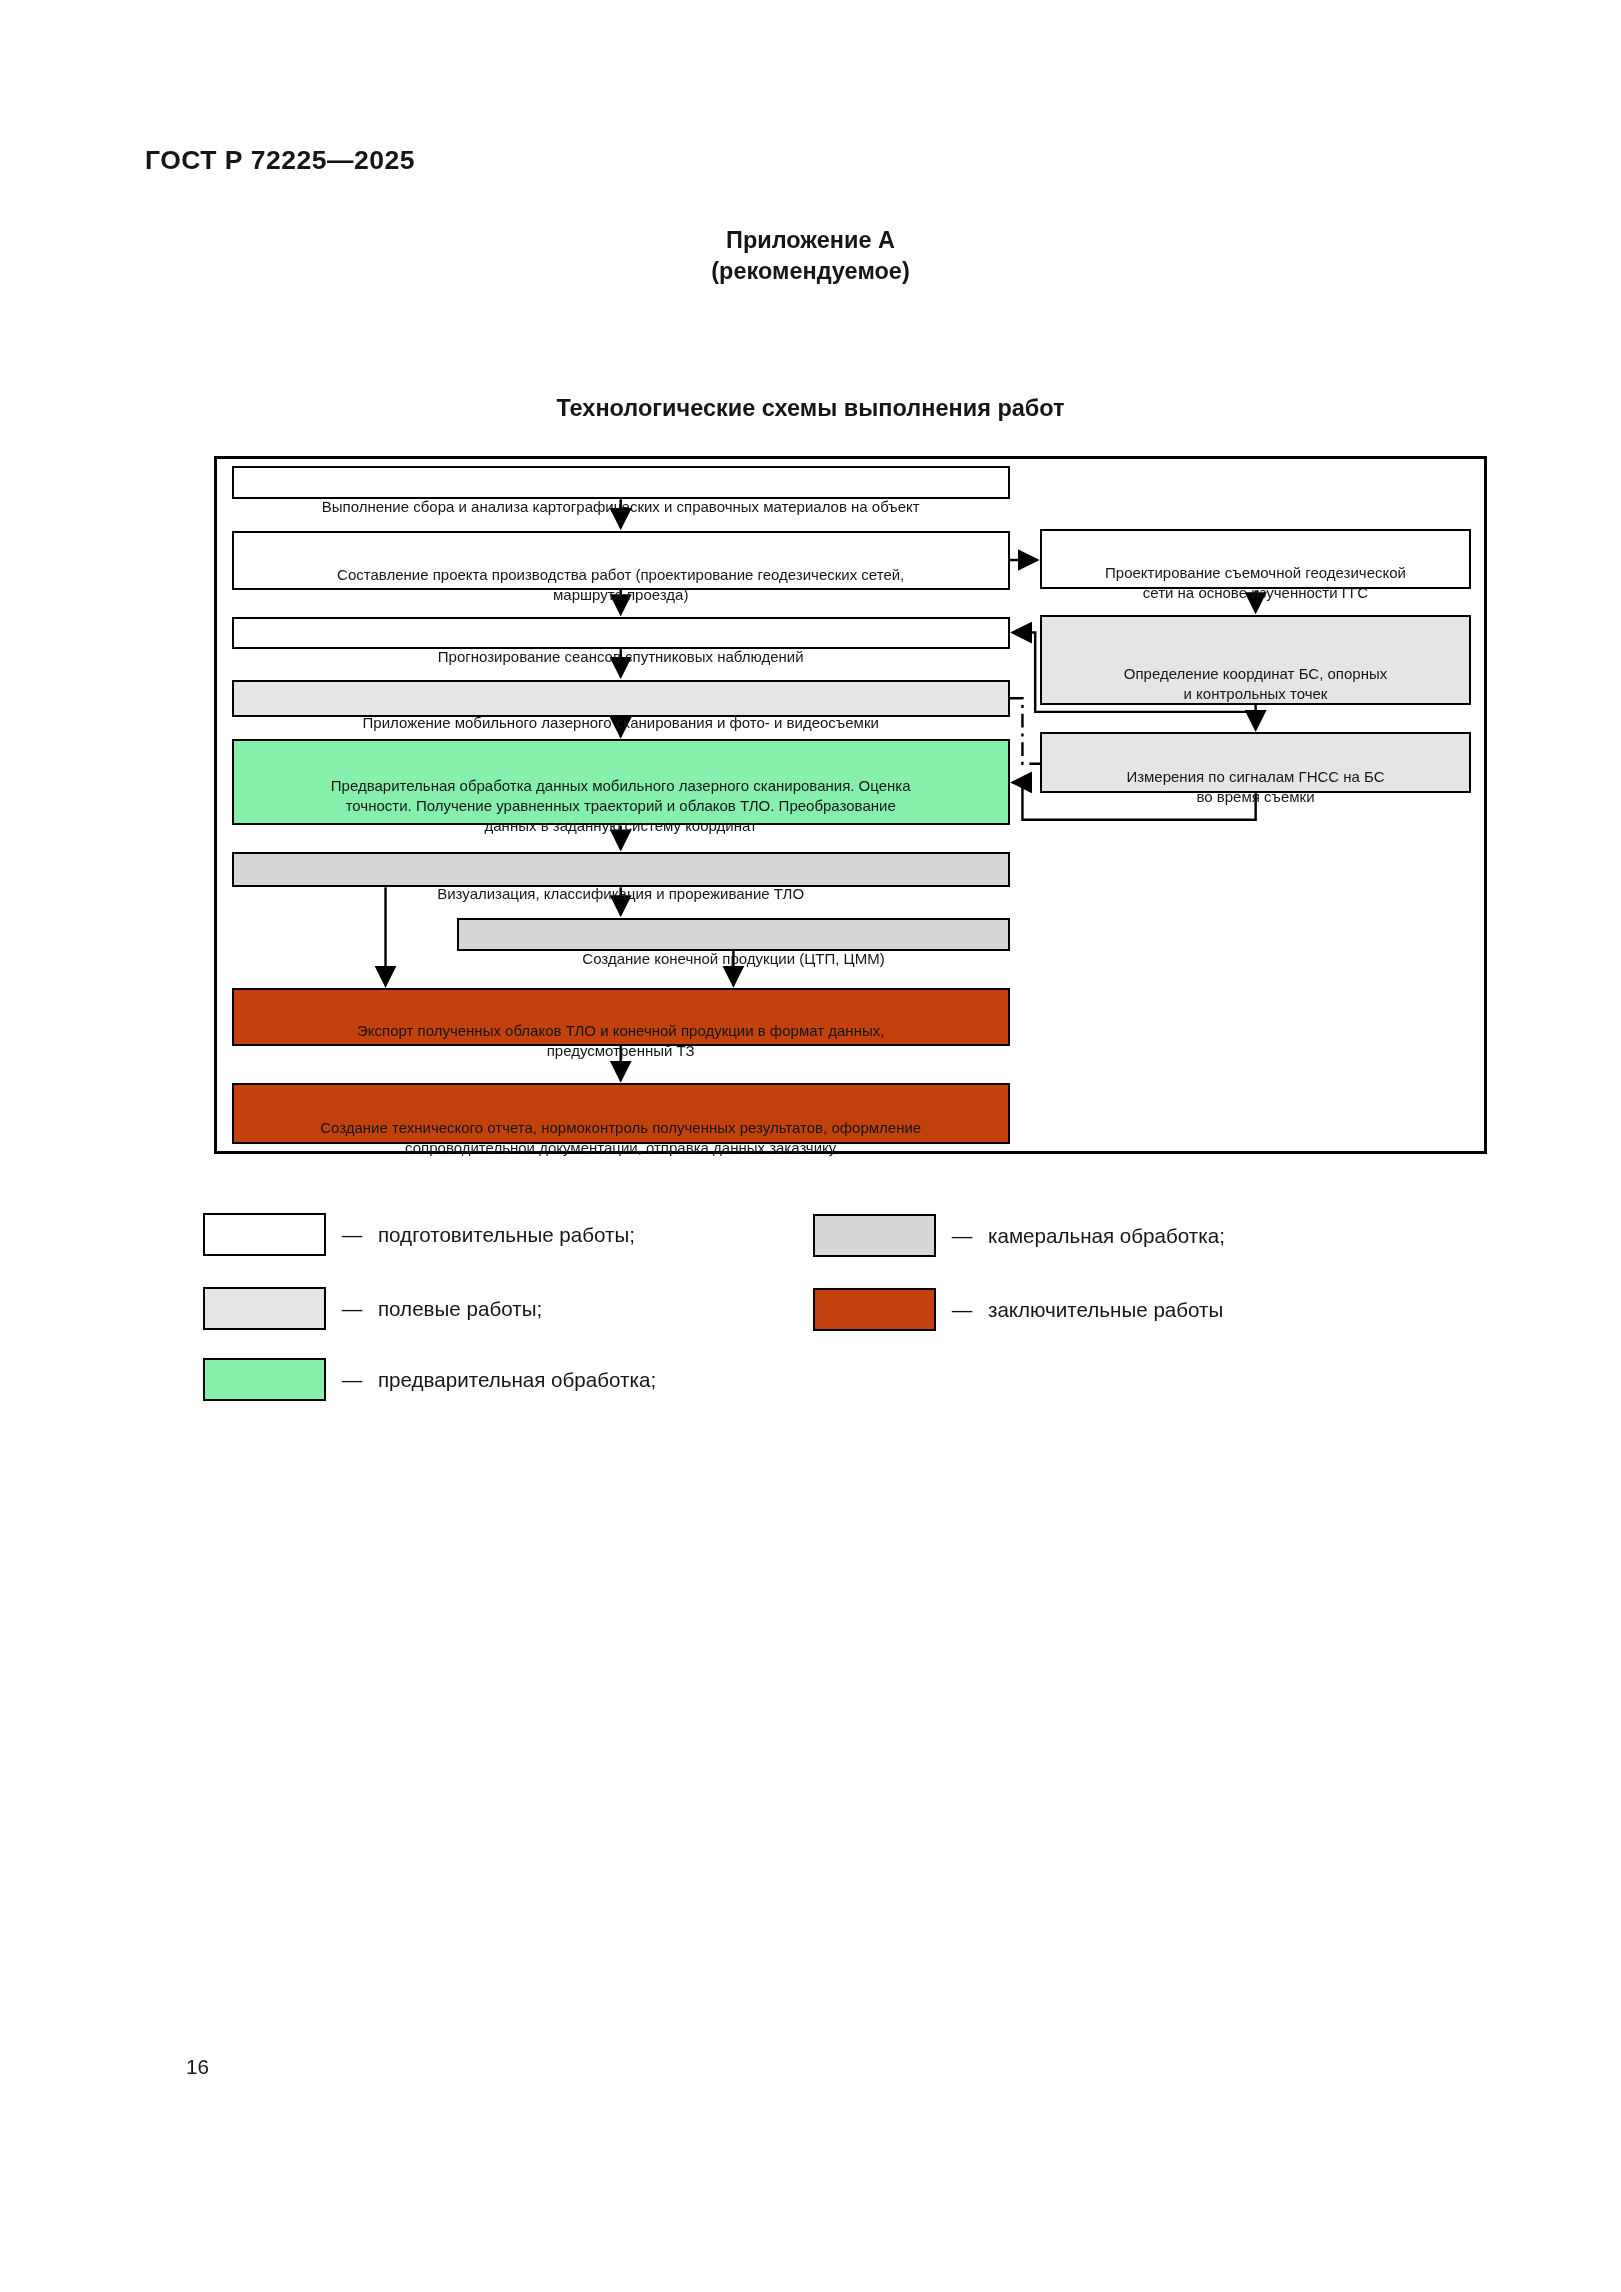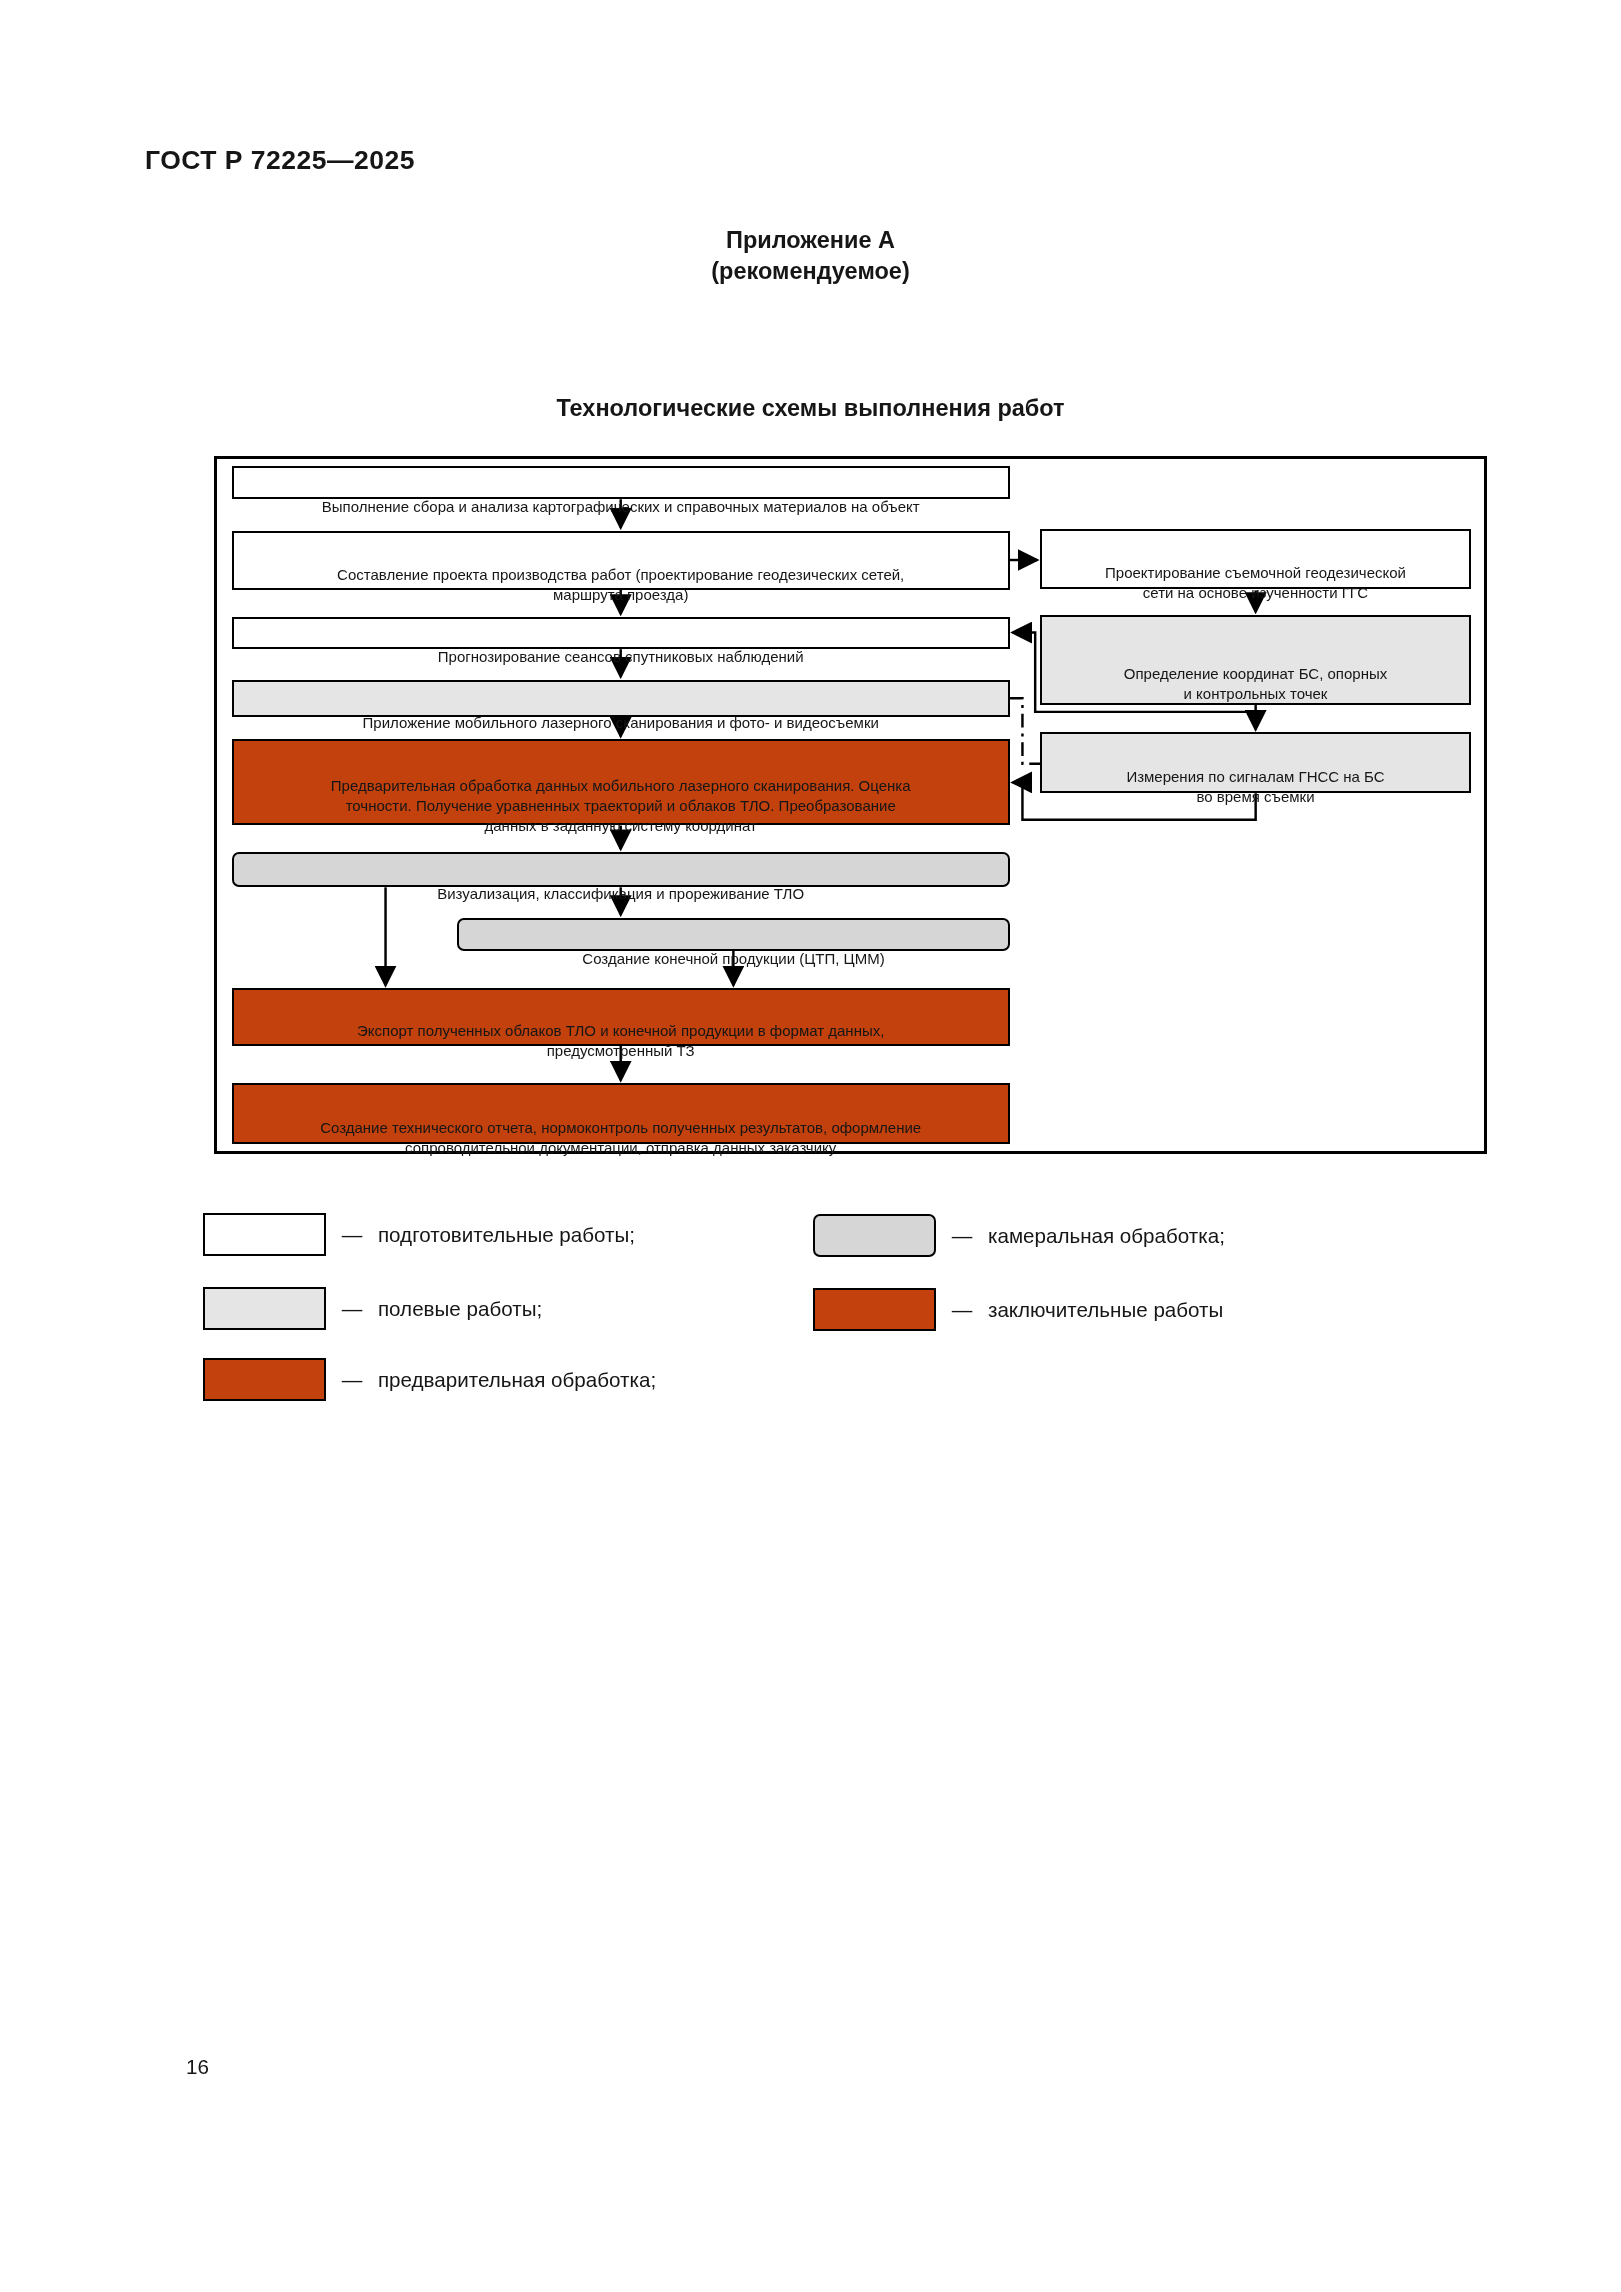--- a/index.html
+++ b/index.html
@@ -36,22 +36,22 @@
     box-sizing:border-box;
     border:2.5px solid #000;
     display:flex;align-items:center;justify-content:center;
     text-align:center;
     font-size:15px;line-height:1.32;
     padding:2px 9.8px;
   }
   .box span{white-space:pre-line;margin-top:48px;}
   .stage-preparatory{background:#ffffff;}
   .stage-field{background:#e5e5e5;}
-  .stage-preprocessing{background:#c2410c;}
-  .stage-office{background:#d6d6d6;border-radius:7px;}
+  .stage-preprocessing{background:#86efac;}
+  .stage-office{background:#d6d6d6;}
   .stage-final{background:#c2410c;}
   .legend-item{
     position:absolute;
     display:flex;align-items:center;gap:15.7px;
     font-size:20.6px;
   }
   .legend-swatch{
     width:123px;height:43px;
     border:2.9px solid #000;
     box-sizing:border-box;

